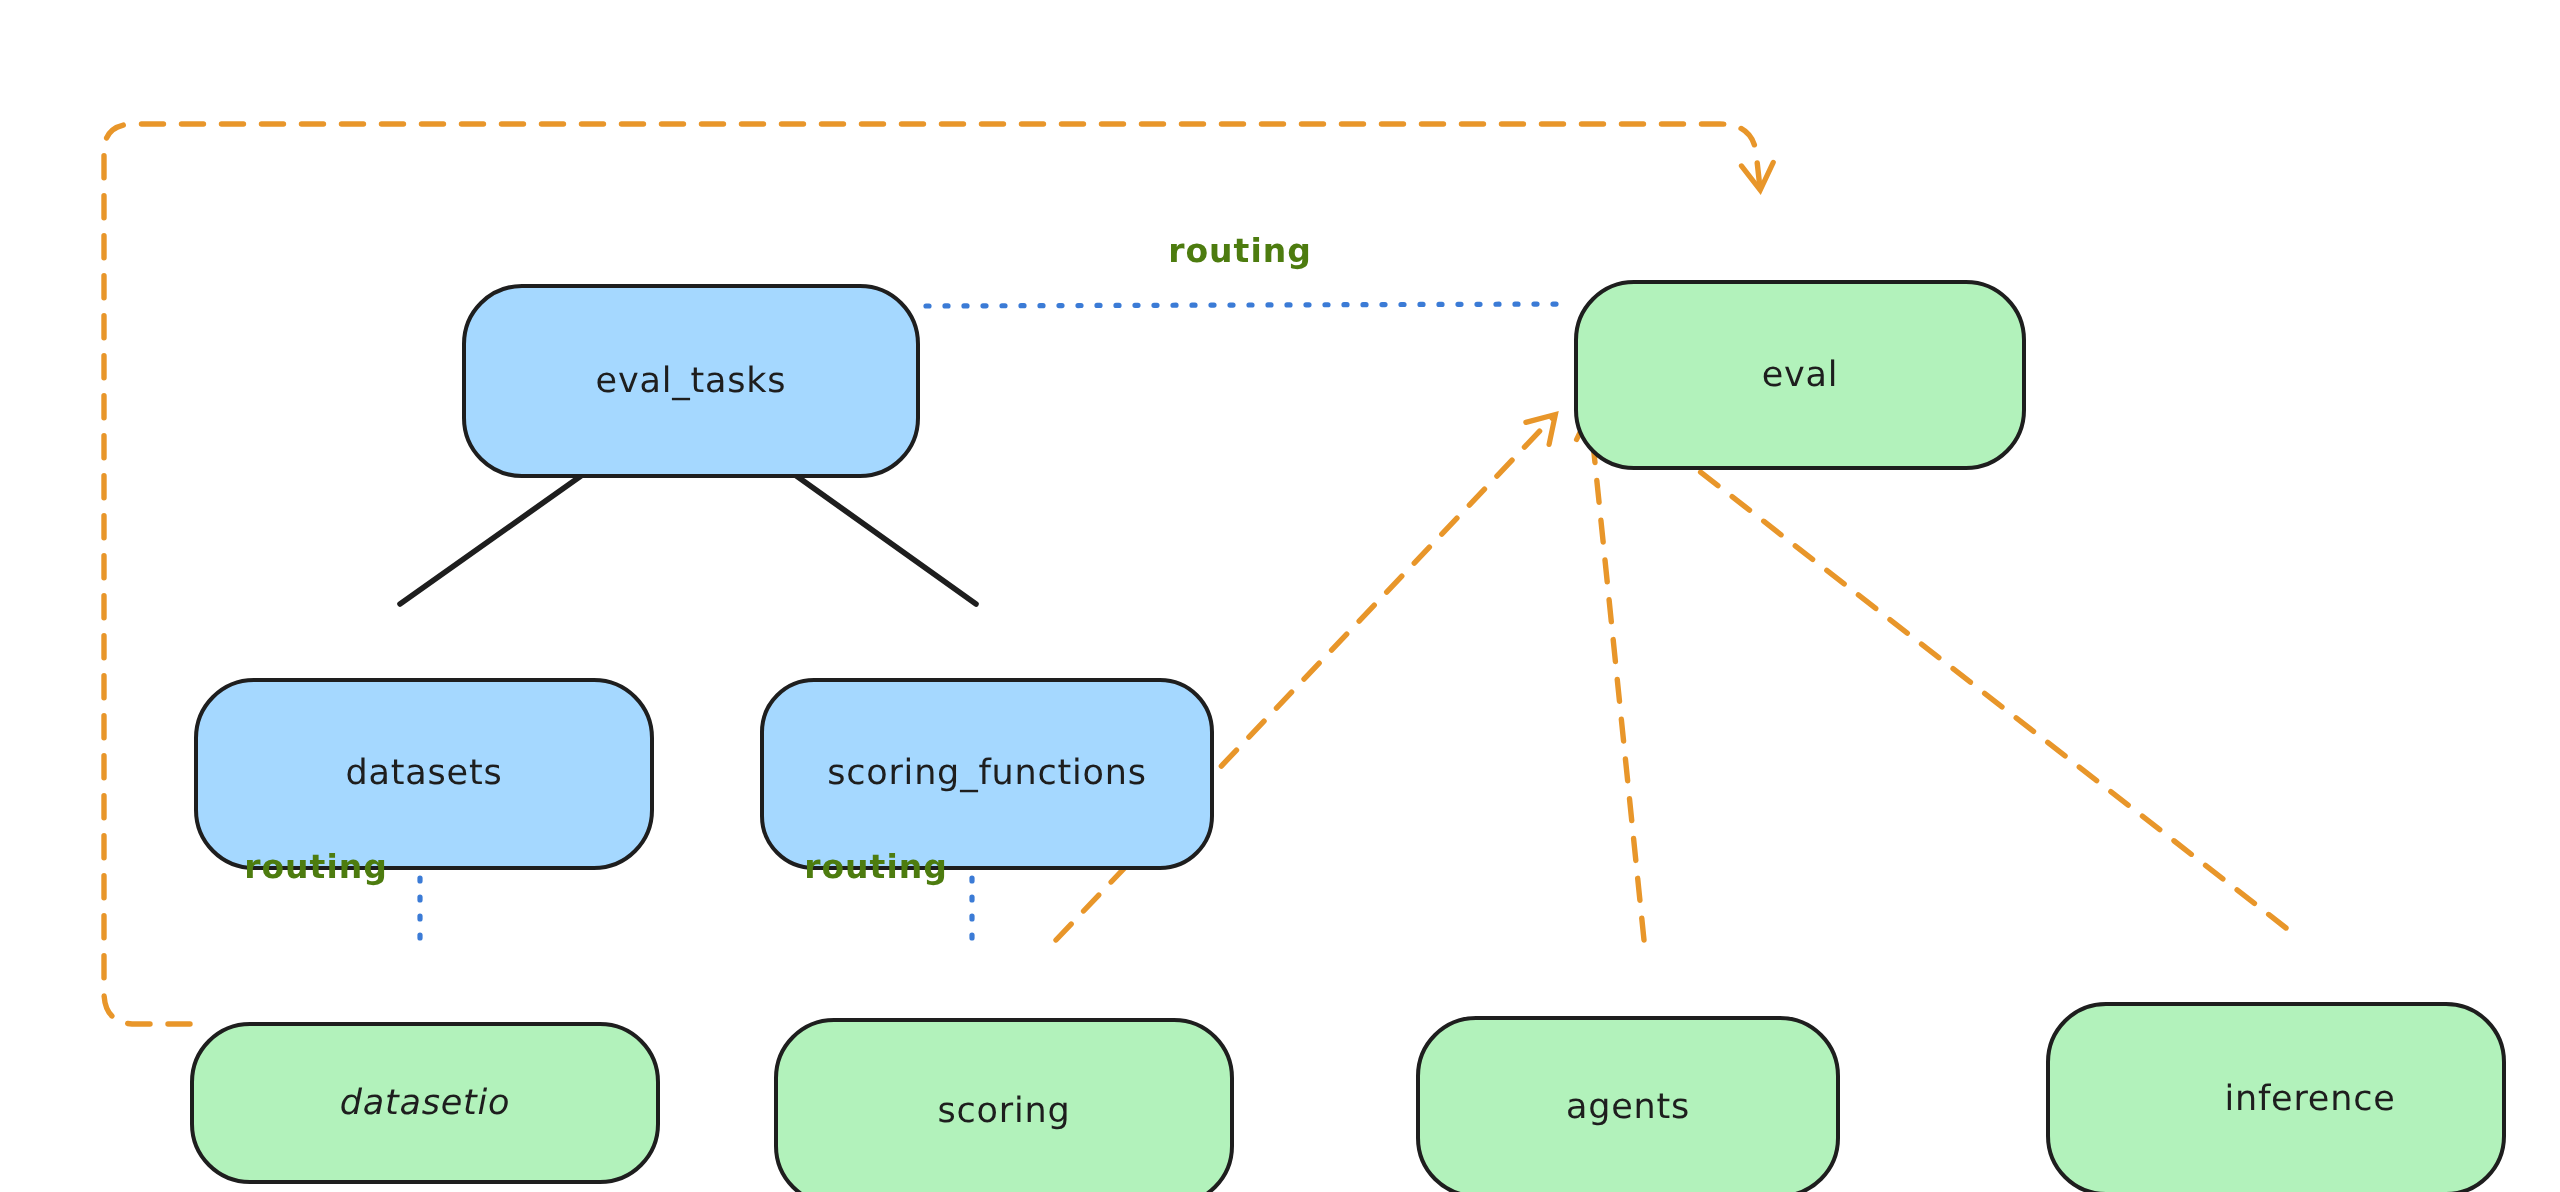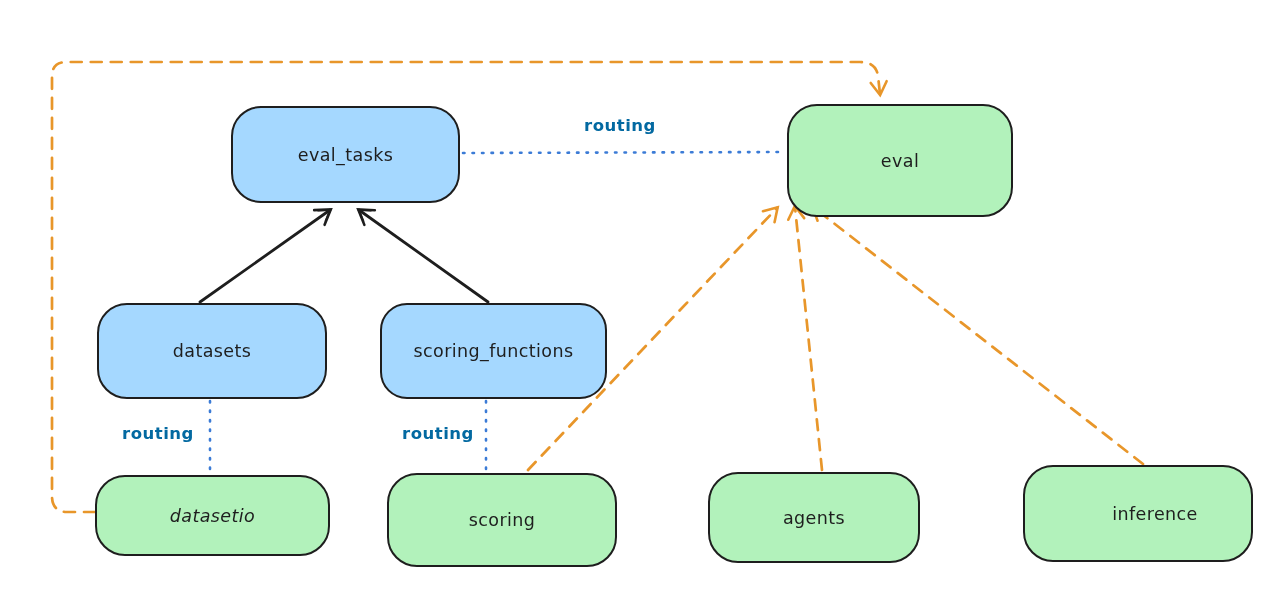--- a/index.html
+++ b/index.html
@@ -14,36 +14,37 @@
   .node{
     position:absolute;
     box-sizing:border-box;
     border:2.5px solid #1e1e1e;
     border-radius:30px;
     display:flex;align-items:center;justify-content:center;
     font-size:17.5px;
     color:#1e1e1e;
     letter-spacing:.4px;
     z-index:2;
+    margin-top:36px;
   }
   .node.blue{background:#a5d8ff;}
   .node.green{background:#b2f2bb;}
   .edge-label{
     position:absolute;
     z-index:3;
-    color:#0369a1;
+    color:#4d7c0f;
     font-size:16.5px;
     font-weight:600;
     letter-spacing:.5px;
     transform:translateX(-50%);
     white-space:nowrap;
   }
   
   #n-eval-tasks{left:231px;top:106px;width:229px;height:97px;}
-  #n-eval{left:787px;top:104px;width:226px;height:113px;}
+  #n-eval{left:787px;top:104px;width:226px;height:95px;}
   #n-datasets{left:97px;top:303px;width:230px;height:96px;}
   #n-scoring-functions{left:380px;top:303px;width:227px;height:96px;border-radius:27px;}
   #n-datasetio{left:95px;top:475px;width:235px;height:81px;font-style:italic;}
   #n-scoring{left:387px;top:473px;width:230px;height:94px;}
   #n-agents{left:708px;top:472px;width:212px;height:91px;}
   #n-inference{left:1023px;top:465px;width:230px;height:97px;padding-left:34px;}
   #lbl-routing-top{left:620px;top:116px;}
   #lbl-routing-left{left:158px;top:424px;}
   #lbl-routing-mid{left:438px;top:424px;}
 </style>

